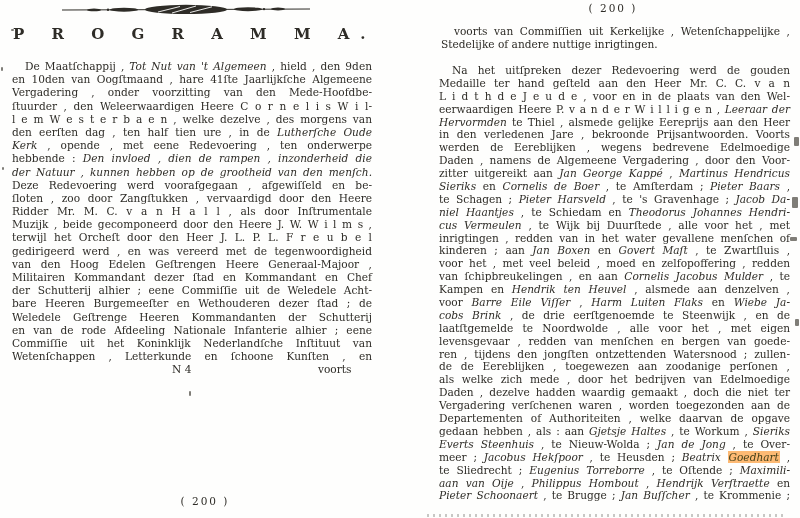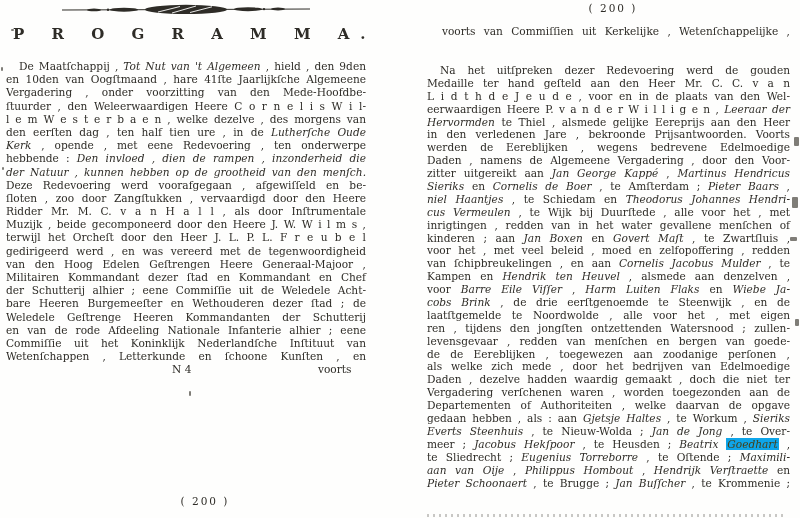--- a/index.html
+++ b/index.html
@@ -14,33 +14,33 @@
 
   .ornament{position:absolute;left:62px;top:4px;}
 
   .doc-title{
     position:absolute;left:5px;top:25px;width:360px;
     text-align:center;font-size:15px;font-weight:700;
     letter-spacing:11px;white-space:nowrap;text-indent:8px;
   }
 
   .body-block{position:absolute;font-size:10.6px;}
-  #left-body{left:6px;top:60px;width:360px;}
+  #left-body{left:12px;top:60px;width:360px;}
   #rp-para1{left:29px;top:25px;width:361px;}
   #rp-para2{left:27px;top:64px;width:363px;}
 
   .tline{
     height:13.2px;line-height:13.2px;white-space:nowrap;
     text-align:justify;text-align-last:justify;overflow:visible;
   }
-  #rp-para1 .tline,#rp-para2 .tline{height:12.9px;line-height:12.9px;}
+  #rp-para1 .tline,#rp-para2 .tline{height:12.9px;line-height:12.9px;margin-left:12px;}
   .tline.ind{text-indent:13px;}
   .tline.nj{text-align:left;text-align-last:left;}
   .it{font-style:italic;}
-  .hl{background:#0ea5e9;color:#45411a;padding:0 1px;}
+  .hl{background:#fdba74;color:#45411a;padding:0 1px;}
 
   .sig-row{position:absolute;left:5px;top:363px;width:360px;height:14px;font-size:10.6px;}
   .sig-mark{position:absolute;left:167px;}
   .catchword{position:absolute;left:313px;}
 
   .page-num{font-size:10.5px;letter-spacing:2px;white-space:nowrap;}
   #left-footer-num{position:absolute;left:125px;top:495px;width:160px;text-align:center;}
   #right-header-num{position:absolute;left:133px;top:2px;width:160px;text-align:center;}
 
   .smudge{
@@ -101,44 +101,46 @@
     <span class="catchword">voorts</span>
   </div>
 
   <div class="page-num" id="left-footer-num">( 200 )</div>
 </div>
 
 <div class="page" id="right-page">
   <div class="page-num" id="right-header-num">( 200 )</div>
   <div class="body-block" id="rp-para1">
       <div class="tline ind">voorts van Commiſſien uit Kerkelijke , Wetenſchappelijke ,</div>
+      <div class="tline nj">Stedelijke of andere nuttige inrigtingen.</div>
     </div>
   <div class="body-block" id="rp-para2">
       <div class="tline ind">Na het uitſpreken dezer Redevoering werd de gouden</div>
       <div class="tline">Medaille ter hand geſteld aan den Heer Mr. C. C. v a n</div>
       <div class="tline">L i d t h  d e  J e u d e , voor en in de plaats van den Wel-</div>
       <div class="tline">eerwaardigen Heere P. v a n  d e r  W i l l i g e n , <span class="it">Leeraar der</span></div>
       <div class="tline"><span class="it">Hervormden</span> te Thiel , alsmede gelijke Eereprijs aan den Heer</div>
       <div class="tline">in den verledenen Jare , bekroonde Prijsantwoorden. Voorts</div>
       <div class="tline">werden de Eereblijken , wegens bedrevene Edelmoedige</div>
       <div class="tline">Daden , namens de Algemeene Vergadering , door den Voor-</div>
       <div class="tline">zitter uitgereikt aan <span class="it">Jan George Kappé</span> , <span class="it">Martinus Hendricus</span></div>
       <div class="tline"><span class="it">Sieriks</span> en <span class="it">Cornelis de Boer</span> , te Amſterdam ; <span class="it">Pieter Baars</span> ,</div>
+      <div class="tline">te Schagen ; <span class="it">Pieter Harsveld</span> , te 's Gravenhage ; <span class="it">Jacob Da-</span></div>
       <div class="tline"><span class="it">niel Haantjes</span> , te Schiedam en <span class="it">Theodorus Johannes Hendri-</span></div>
       <div class="tline"><span class="it">cus Vermeulen</span> , te Wijk bij Duurſtede , alle voor het , met</div>
       <div class="tline">inrigtingen , redden van in het water gevallene menſchen of</div>
       <div class="tline">kinderen ; aan <span class="it">Jan Boxen</span> en <span class="it">Govert Maſt</span> , te Zwartſluis ,</div>
       <div class="tline">voor het , met veel beleid , moed en zelfopoffering , redden</div>
       <div class="tline">van ſchipbreukelingen , en aan <span class="it">Cornelis Jacobus Mulder</span> , te</div>
       <div class="tline">Kampen en <span class="it">Hendrik ten Heuvel</span> , alsmede aan denzelven ,</div>
       <div class="tline">voor <span class="it">Barre Eile Viſſer</span> , <span class="it">Harm Luiten Flaks</span> en <span class="it">Wiebe Ja-</span></div>
       <div class="tline"><span class="it">cobs Brink</span> , de drie eerſtgenoemde te Steenwijk , en de</div>
       <div class="tline">laatſtgemelde te Noordwolde , alle voor het , met eigen</div>
+      <div class="tline">levensgevaar , redden van menſchen en bergen van goede-</div>
       <div class="tline">ren , tijdens den jongſten ontzettenden Watersnood ; zullen-</div>
-      <div class="tline">levensgevaar , redden van menſchen en bergen van goede-</div>
       <div class="tline">de de Eereblijken , toegewezen aan zoodanige perſonen ,</div>
       <div class="tline">als welke zich mede , door het bedrijven van Edelmoedige</div>
       <div class="tline">Daden , dezelve hadden waardig gemaakt , doch die niet ter</div>
       <div class="tline">Vergadering verſchenen waren , worden toegezonden aan de</div>
       <div class="tline">Departementen of Authoriteiten , welke daarvan de opgave</div>
       <div class="tline">gedaan hebben , als : aan <span class="it">Gjetsje Haltes</span> , te Workum , <span class="it">Sieriks</span></div>
       <div class="tline"><span class="it">Everts Steenhuis</span> , te Nieuw-Wolda ; <span class="it">Jan de Jong</span> , te Over-</div>
       <div class="tline">meer ; <span class="it">Jacobus Hekſpoor</span> , te Heusden ; <span class="it">Beatrix </span><span class="it hl">Goedhart</span> ,</div>
       <div class="tline">te Sliedrecht ; <span class="it">Eugenius Torreborre</span> , te Oſtende ; <span class="it">Maximili-</span></div>
       <div class="tline"><span class="it">aan van Oije</span> , <span class="it">Philippus Hombout</span> , <span class="it">Hendrijk Verſtraette</span> en</div>

